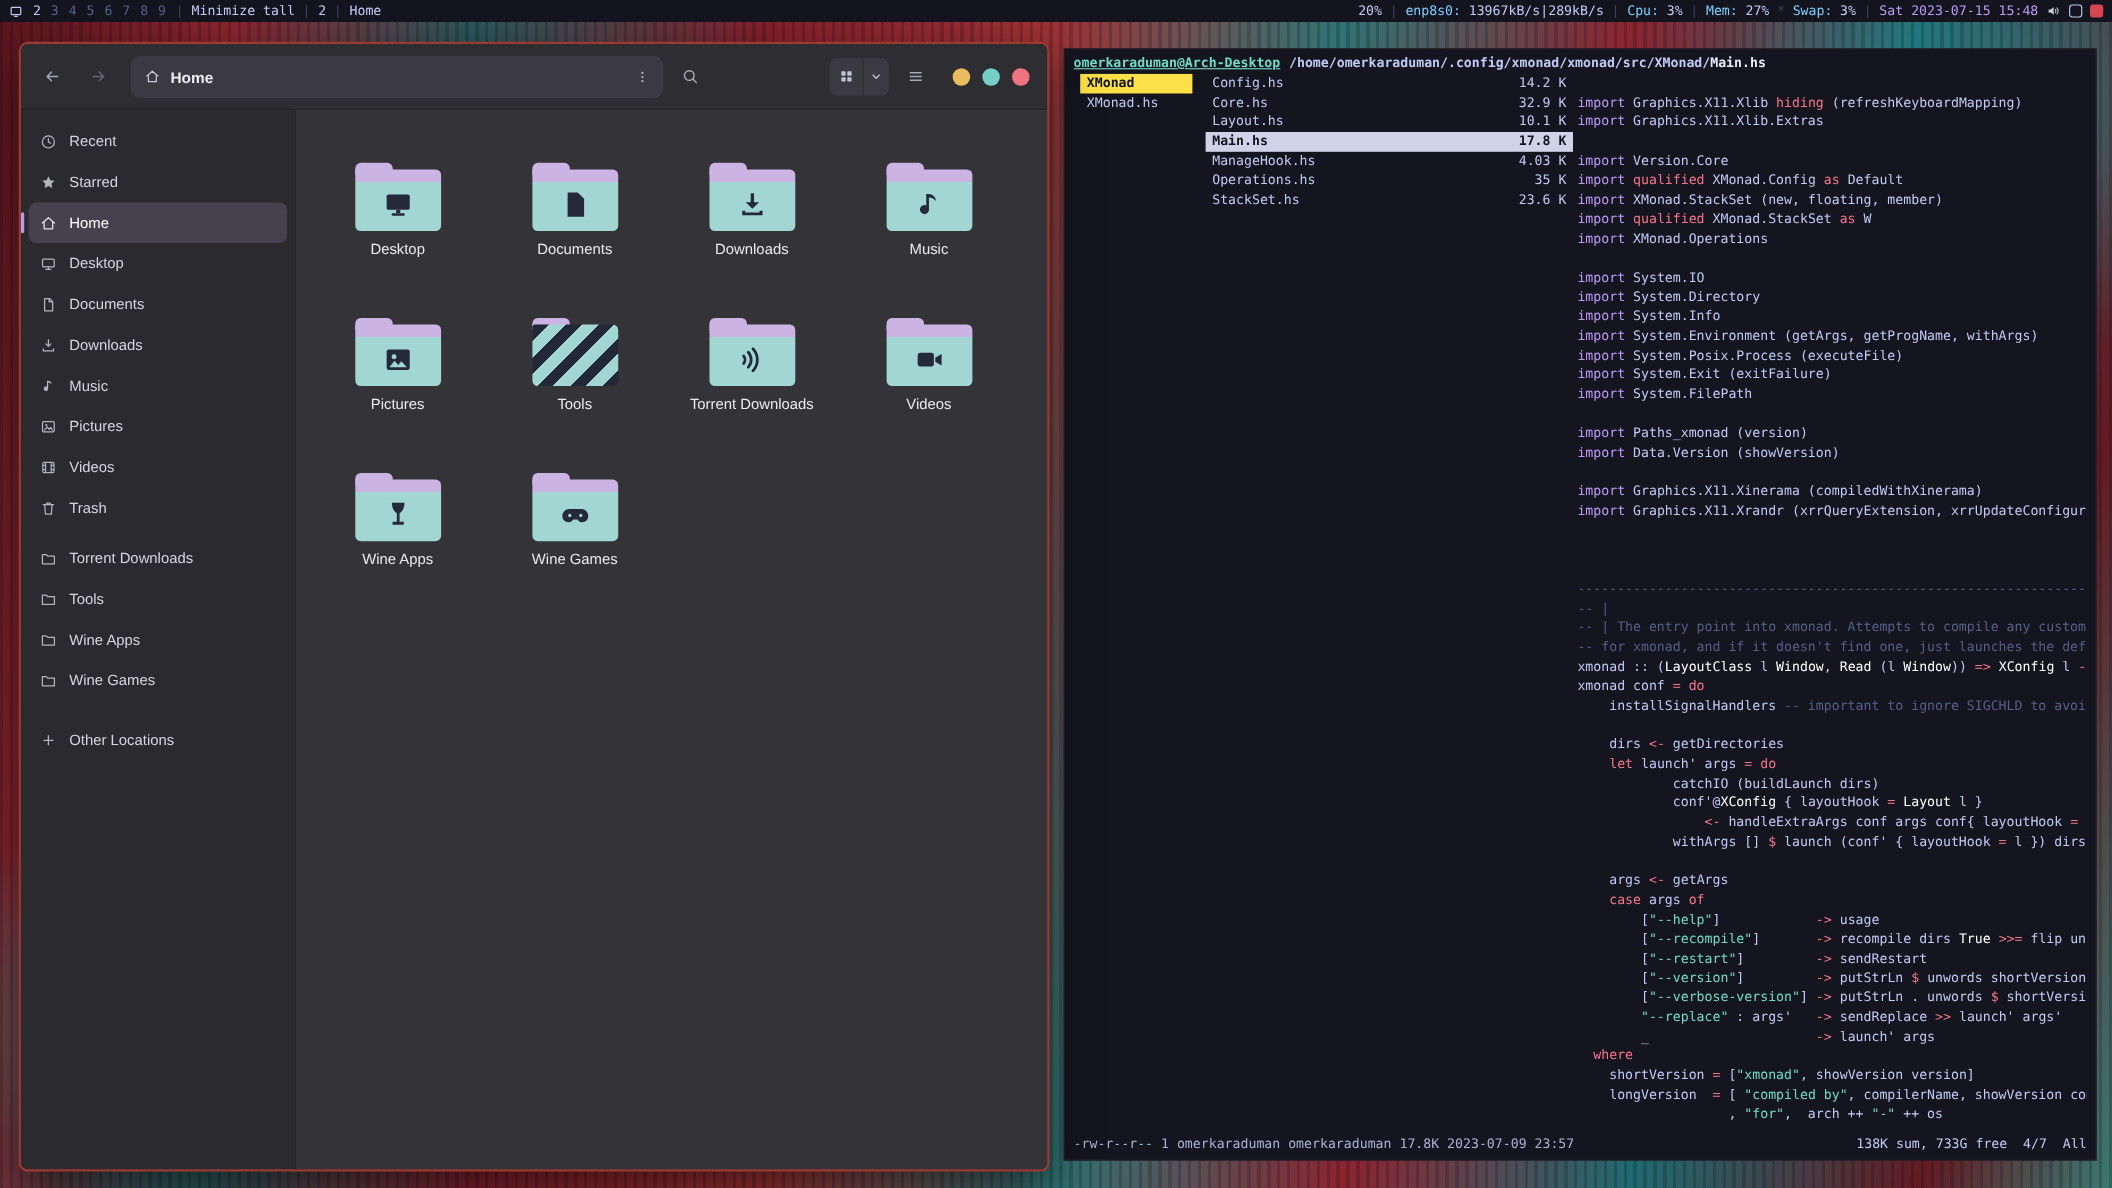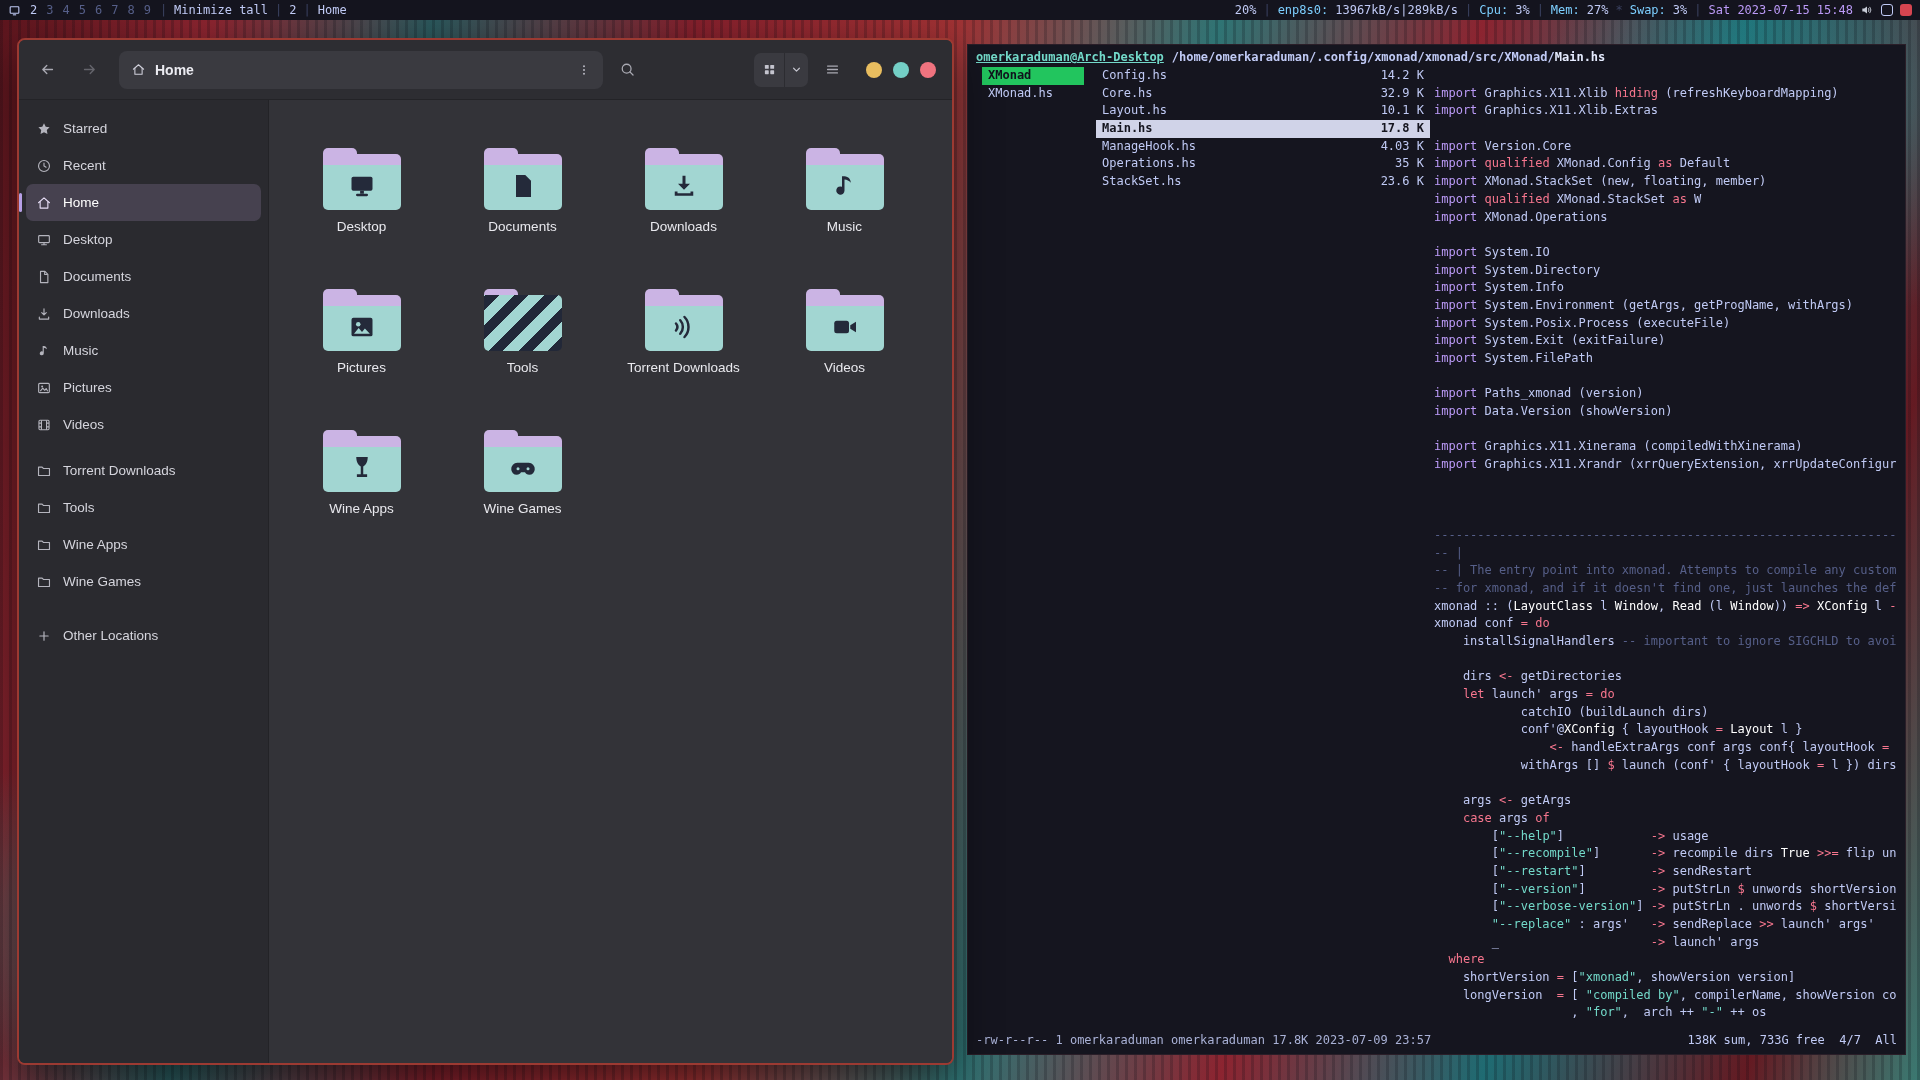--- a/index.html
+++ b/index.html
@@ -92,21 +92,21 @@
   .t-title{height:18px;white-space:pre;font-weight:700;overflow:hidden;}
   .th{color:#73daca;text-decoration:underline;}
   .tp{color:#c0caf5;margin-left:8px;}
   .tf{color:#e6ecff;}
   .t-body{flex:1;position:relative;min-height:0;overflow:hidden;}
   .pane{position:absolute;top:0;}
   .pane.parent{left:6px;width:102px;}
   .pane.mid{left:120px;width:334px;}
   .pane.prev{left:458px;right:0;}
   .trow{height:17.7px;white-space:pre;overflow:hidden;padding:0 6px;cursor:pointer;}
-  .trow.dirsel{background:#22c55e;color:#10131d;font-weight:700;}
+  .trow.dirsel{background:#fde047;color:#10131d;font-weight:700;}
   .frow{display:flex;justify-content:space-between;}
   .frow .fsize{color:#c0caf5;}
   .frow.filesel{background:#d0d3e8;color:#15151f;font-weight:700;}
   .frow.filesel .fsize{color:#15151f;}
   .cline{height:17.7px;white-space:pre;overflow:hidden;}
   .tk-k{color:#bb9af7;} .tk-r{color:#f7768e;} .tk-s{color:#73daca;}
   .tk-c{color:#565f89;} .tk-t{color:#ffffff;} .tk-p{color:#c0caf5;}
   .t-status{height:18px;display:flex;justify-content:space-between;white-space:pre;color:#a9b1d6;overflow:hidden;}
   .t-status .sright{color:#c0caf5;}
 </style>
@@ -372,30 +372,30 @@
       <button class="circle c1"></button>
       <button class="circle c2"></button>
       <button class="circle c3"></button>
     </div>
   </div>
   <div class="nbody">
     <div class="sidebar">
       <div>
           <div class="side-item">
             <svg class="sicon">
+              <use href="#i-clock"></use>
+            </svg>
+            <span class="slabel">Recent</span>
+          </div>
+          <div class="side-item">
+            <svg class="sicon">
               <use href="#i-star"></use>
             </svg>
             <span class="slabel">Starred</span>
           </div>
-          <div class="side-item">
-            <svg class="sicon">
-              <use href="#i-clock"></use>
-            </svg>
-            <span class="slabel">Recent</span>
-          </div>
           <div class="side-item selected">
             <svg class="sicon">
               <use href="#i-home"></use>
             </svg>
             <span class="slabel">Home</span>
           </div>
           <div class="side-item">
             <svg class="sicon">
               <use href="#i-monitor"></use>
             </svg>
@@ -423,20 +423,26 @@
             <svg class="sicon">
               <use href="#i-image"></use>
             </svg>
             <span class="slabel">Pictures</span>
           </div>
           <div class="side-item">
             <svg class="sicon">
               <use href="#i-film"></use>
             </svg>
             <span class="slabel">Videos</span>
+          </div>
+          <div class="side-item">
+            <svg class="sicon">
+              <use href="#i-trash"></use>
+            </svg>
+            <span class="slabel">Trash</span>
           </div>
           <div class="side-item sgap">
             <svg class="sicon">
               <use href="#i-folder"></use>
             </svg>
             <span class="slabel">Torrent Downloads</span>
           </div>
           <div class="side-item">
             <svg class="sicon">
               <use href="#i-folder"></use>

